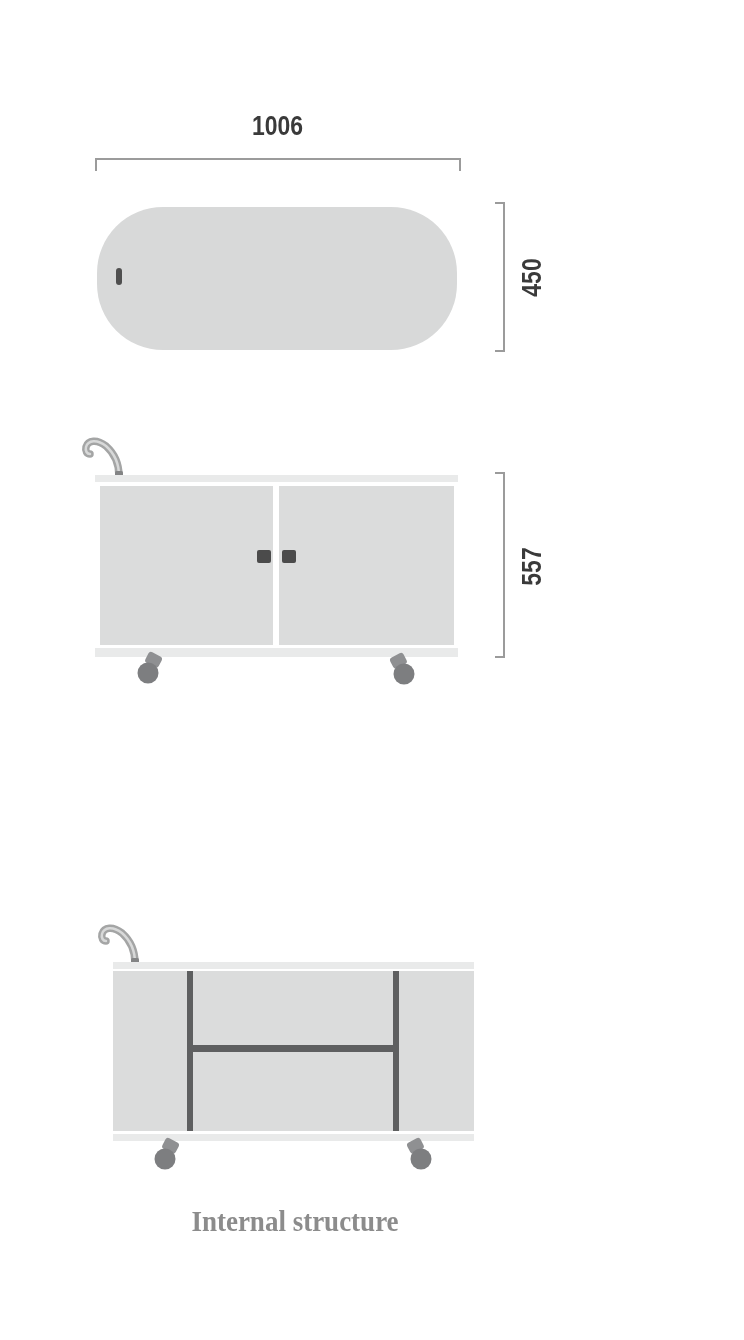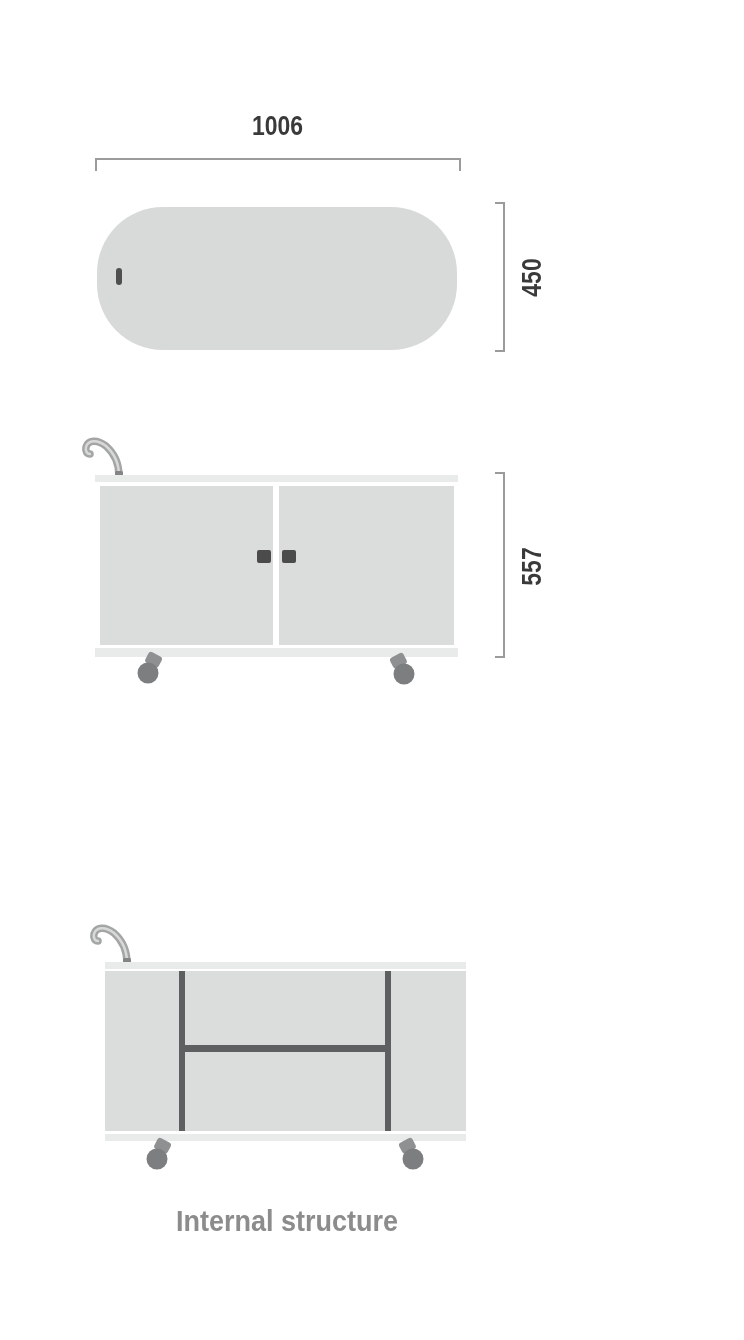--- a/index.html
+++ b/index.html
@@ -90,21 +90,21 @@
 
   <svg class="abs" style="left:494px;top:72px;" width="12" height="186" viewBox="0 0 12 186">
     <path d="M1 1 L10 1 L10 185 L1 185" fill="none" stroke="#9b9b9b" stroke-width="2"></path>
   </svg>
 
   <div class="abs dim-v-wrap" style="left:506px;top:139px;">
     <div class="dim-label">557</div>
   </div>
 </div>
 
-<div class="abs" style="left:8px;top:900px;width:647px;height:440px;">
+<div class="abs" style="left:16px;top:900px;width:647px;height:440px;font-family:Liberation Serif, serif;">
 
   <svg class="abs" style="left:82px;top:17px;" width="46" height="52" viewBox="0 0 46 52">
     <path d="M 37 46 C 37 34 33 24 24 16 C 15 9 6 10 4 17 C 3 21 5 24 8 24" fill="none" stroke="#a4a5a5" stroke-width="7.5" stroke-linecap="round"></path>
     <path d="M 37 46 C 37 34 33 24 24 16 C 15 9 6 10 4 17 C 3 21 5 24 8 24" fill="none" stroke="#d8d9d9" stroke-width="2.5" stroke-linecap="round"></path>
     <rect x="33" y="41" width="8" height="10" rx="1.5" fill="#838485"></rect>
   </svg>
 
   <div class="abs strip" style="left:97px;top:62px;width:361px;height:7px;"></div>
 
   <div class="abs body-panel" style="left:97px;top:71px;width:361px;height:160px;"></div>

